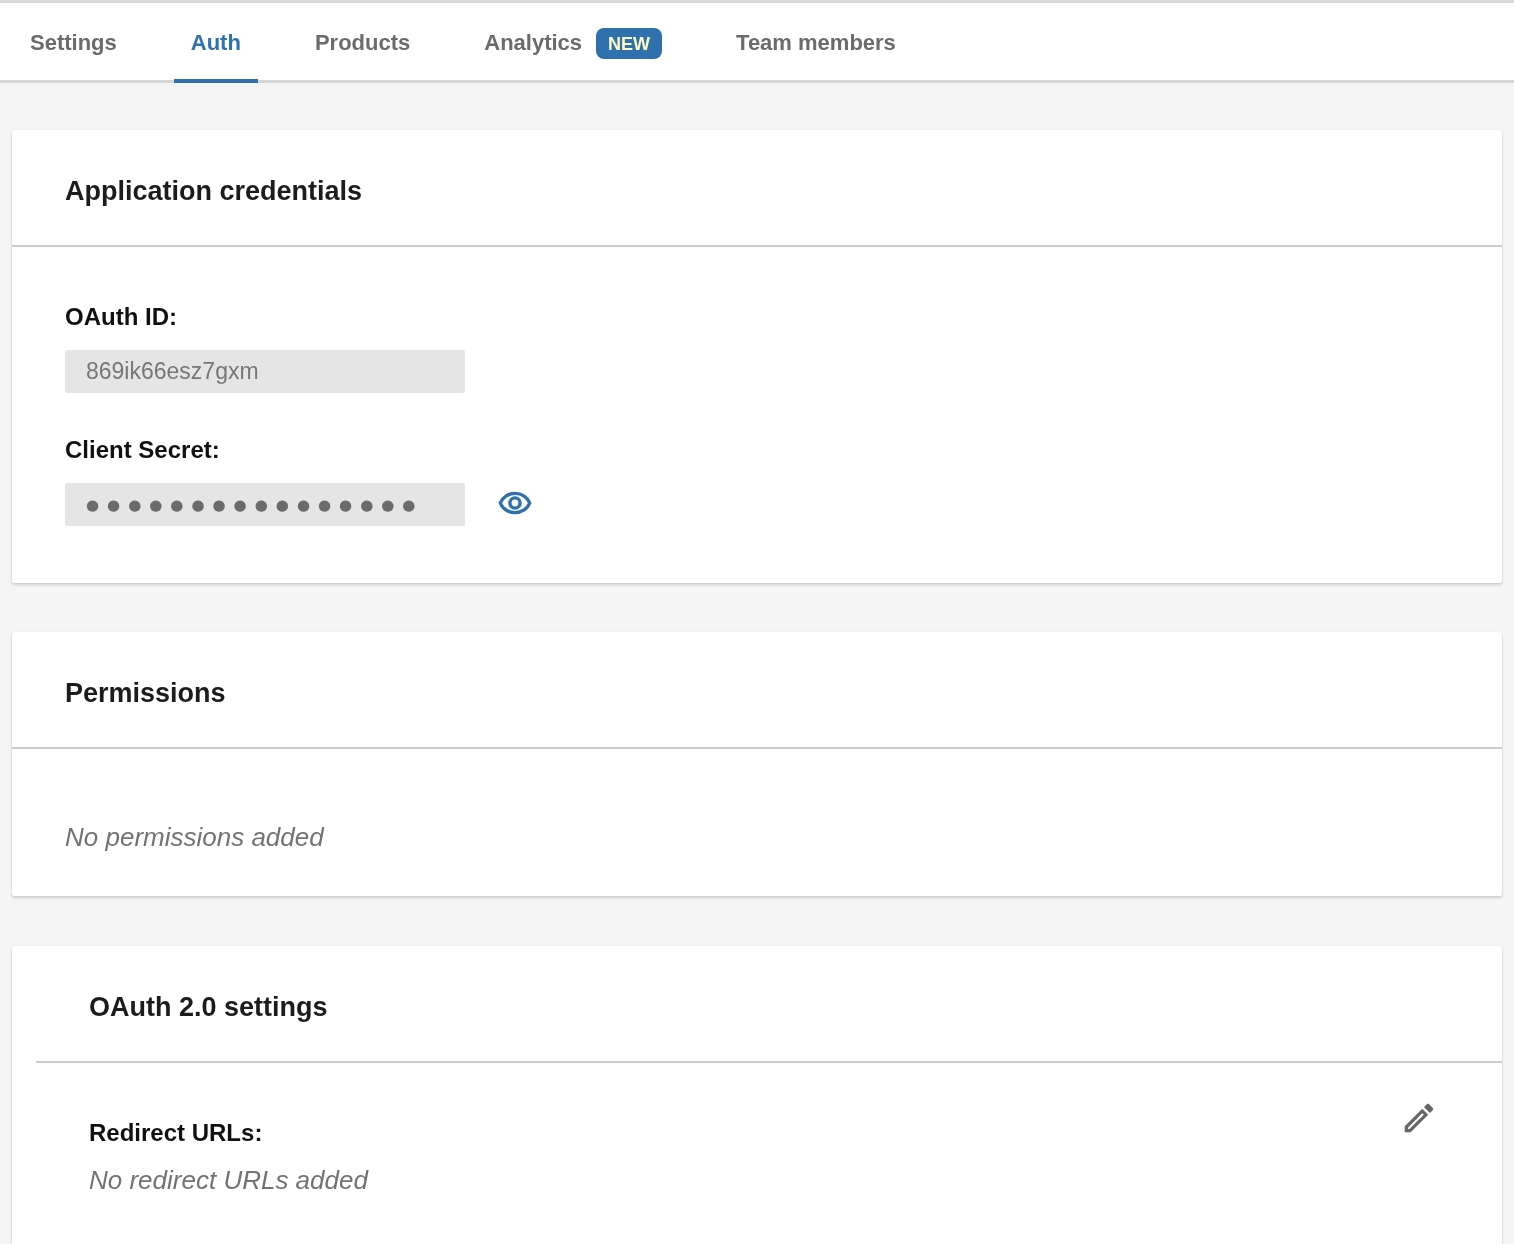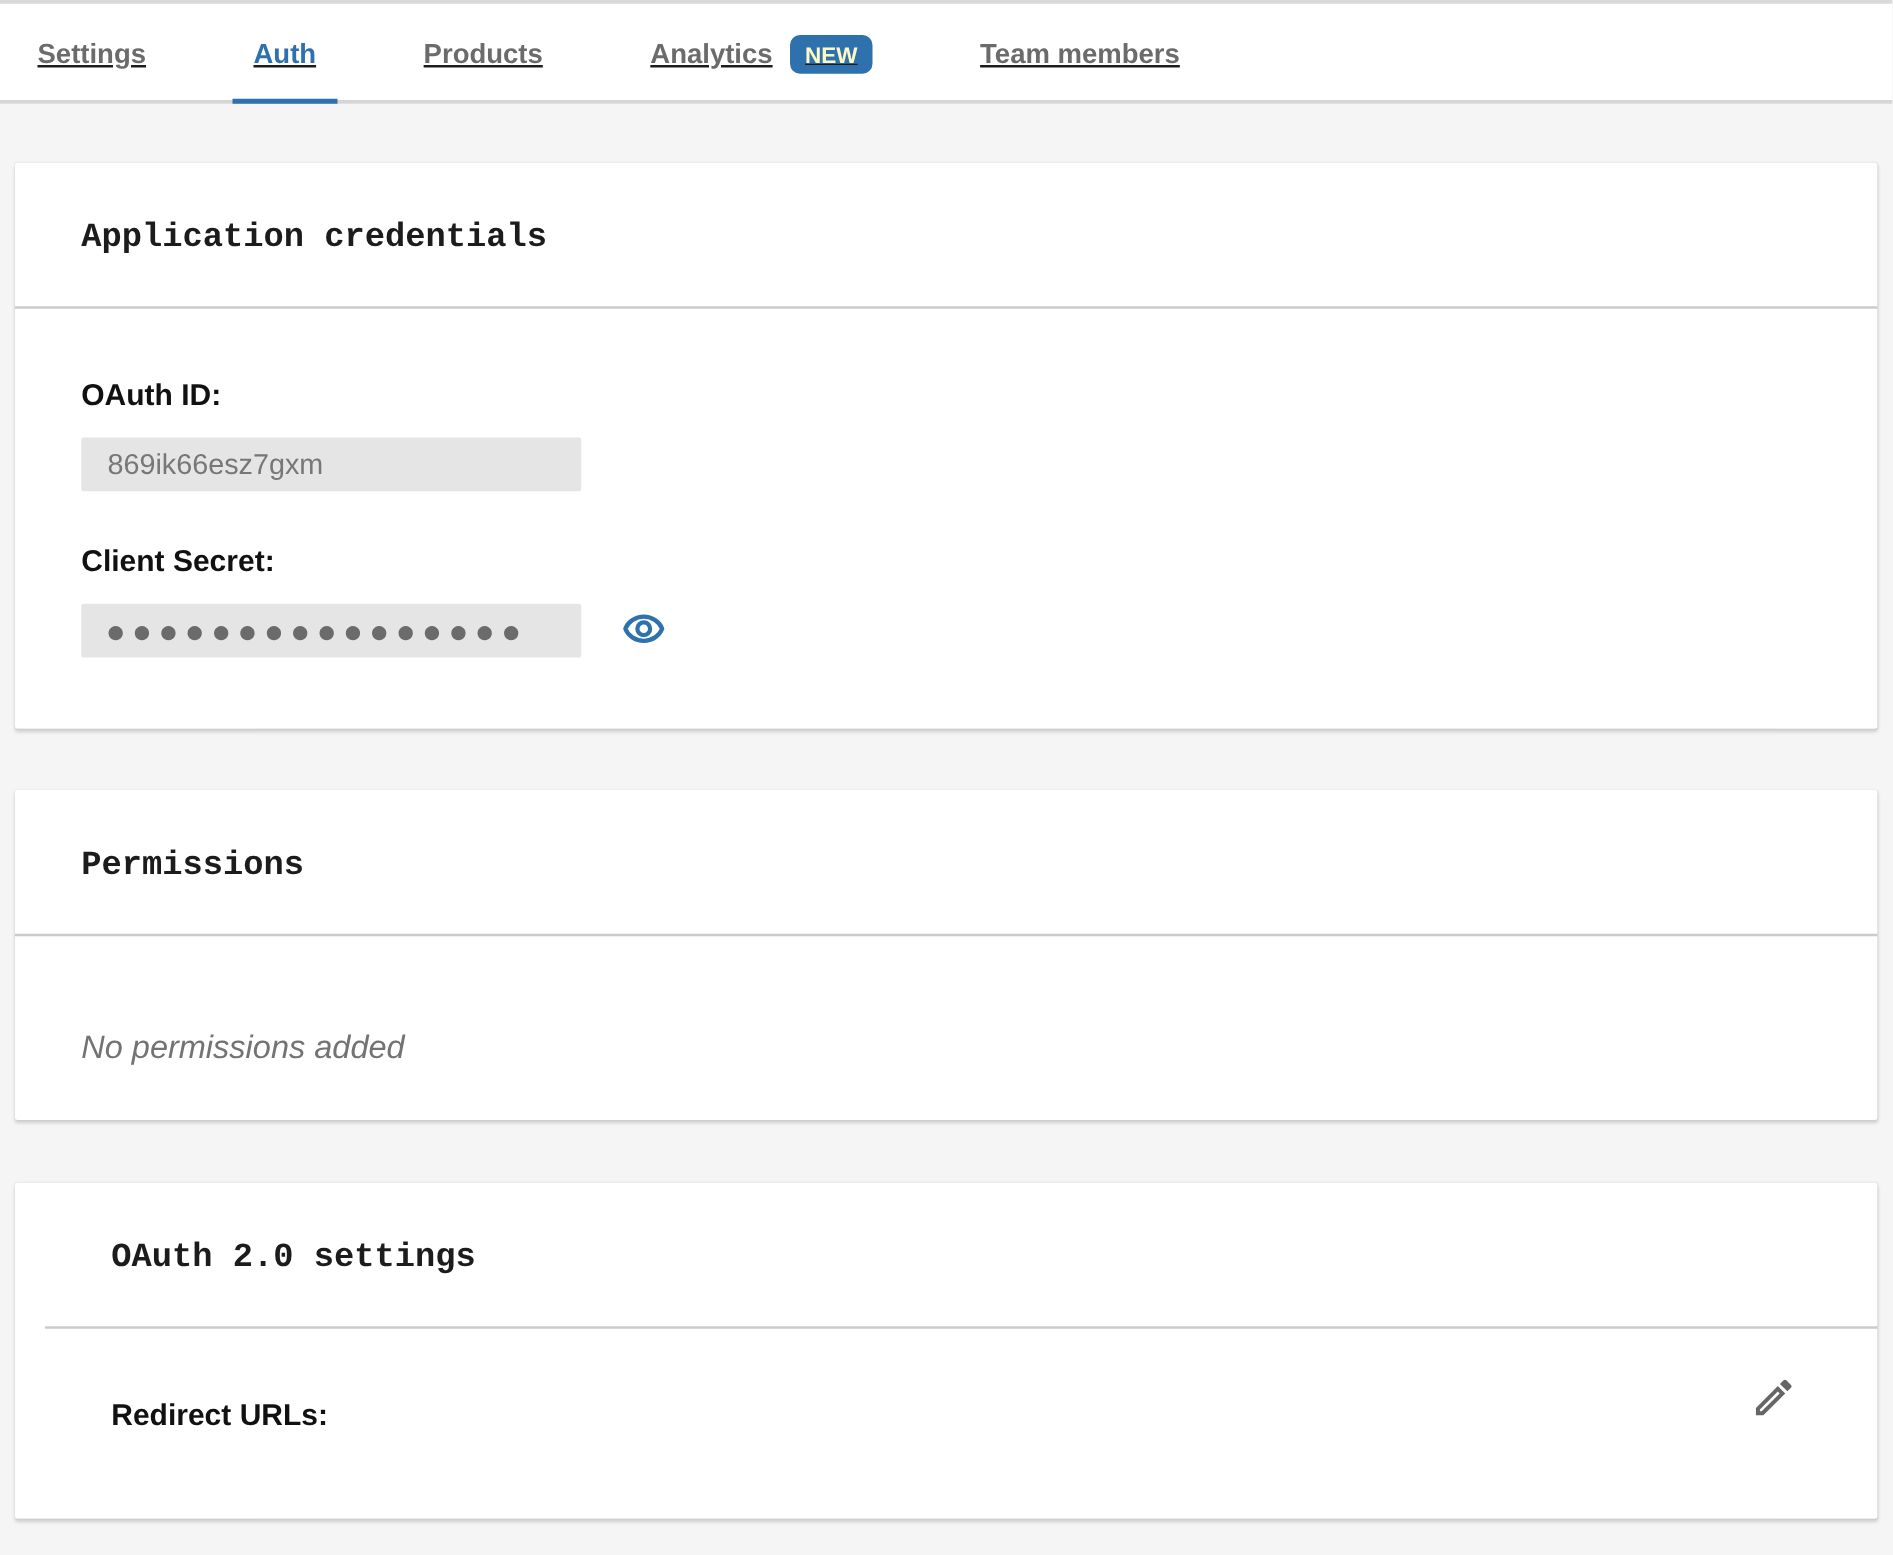--- a/index.html
+++ b/index.html
@@ -12,22 +12,21 @@
   }
   
   .tabbar {
     position: relative;
     background: #ffffff;
     border-top: 3px solid #d9d9d9;
     height: 83px;
     display: flex;
     align-items: stretch;
     padding-left: 13px;
-    gap: 52px;
-    text-decoration: underline;
+    gap: 40px;
   }
   .tabbar-line {
     position: absolute;
     left: 0; right: 0; bottom: 0;
     height: 3px;
     background: #d6d6d6;
   }
   .tab {
     position: relative;
     z-index: 1;
@@ -59,21 +58,21 @@
   
   main { padding: 0 12px; }
   .card {
     background: #ffffff;
     border-radius: 2px;
     box-shadow: 0 2px 3px rgba(0,0,0,0.16), 0 0 1px rgba(0,0,0,0.12);
   }
   .card-credentials { margin-top: 47px; }
   .card-permissions { margin-top: 49px; }
   .card-oauth { margin-top: 50px; padding-left: 24px; }
-  .card-header { padding: 46px 53px 39px 53px; font-family: Liberation Mono, monospace; }
+  .card-header { padding: 46px 53px 39px 53px; }
   .card-header h2 {
     font-size: 27px;
     font-weight: 700;
     color: #1c1c1c;
     line-height: 30px;
   }
   .divider { height: 2px; background: #cbcbcb; }
   
   .cred-body { padding: 56px 53px 57px 53px; }
   .field-label {
@@ -199,16 +198,17 @@
     <div class="divider"></div>
     <div class="oauth-body">
       <button class="edit-btn">
         <span>
           <svg width="38" height="38" viewBox="0 0 24 24" fill="#666666">
             <path d="M14.06 9.02l.92.92L5.92 19H5v-.92l9.06-9.06M17.66 3c-.25 0-.51.1-.7.29l-1.83 1.83 3.75 3.75 1.83-1.83c.39-.39.39-1.02 0-1.41l-2.34-2.34c-.2-.2-.45-.29-.71-.29zm-3.6 3.19L3 17.25V21h3.75L17.81 9.94l-3.75-3.75z"></path>
           </svg>
         </span>
       </button>
       <div class="field-label">Redirect URLs:</div>
+      <div class="empty-text">No redirect URLs added</div>
     </div>
   </section>
 
 </main>
 
 </body></html>

